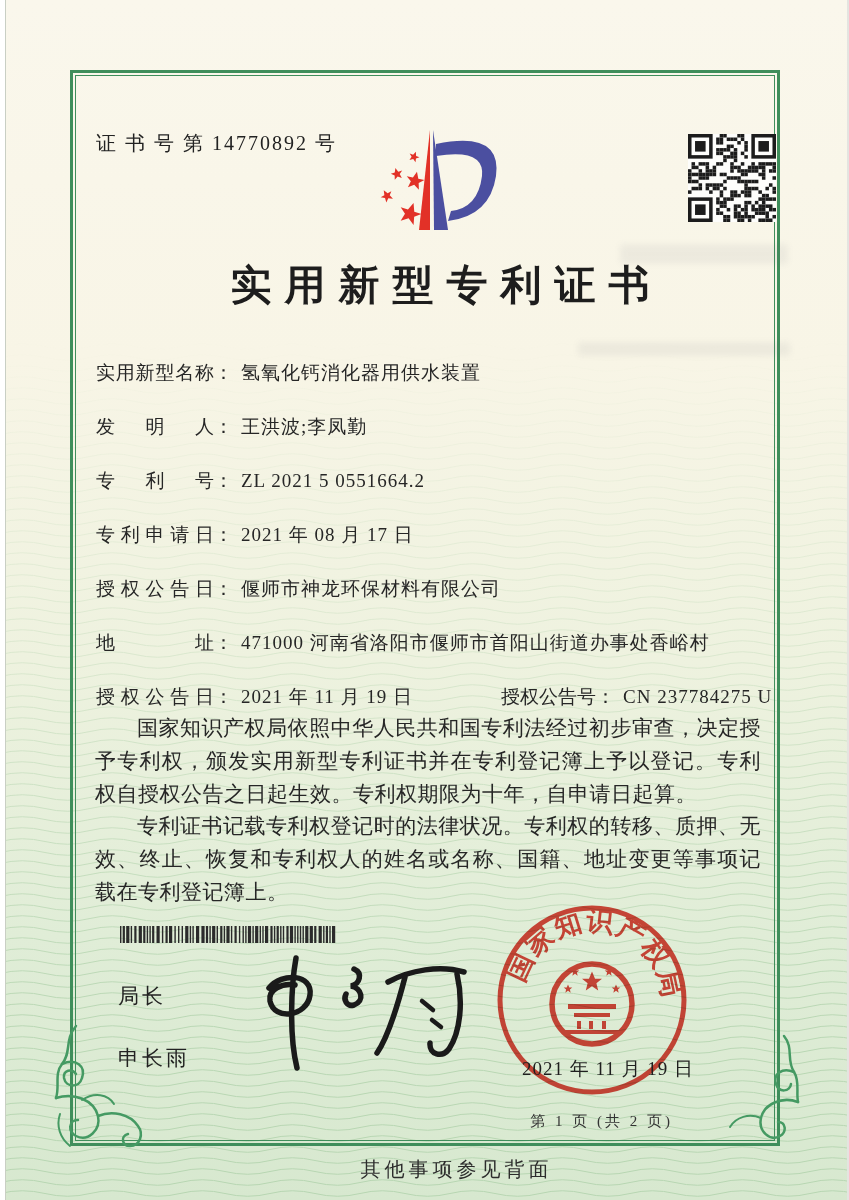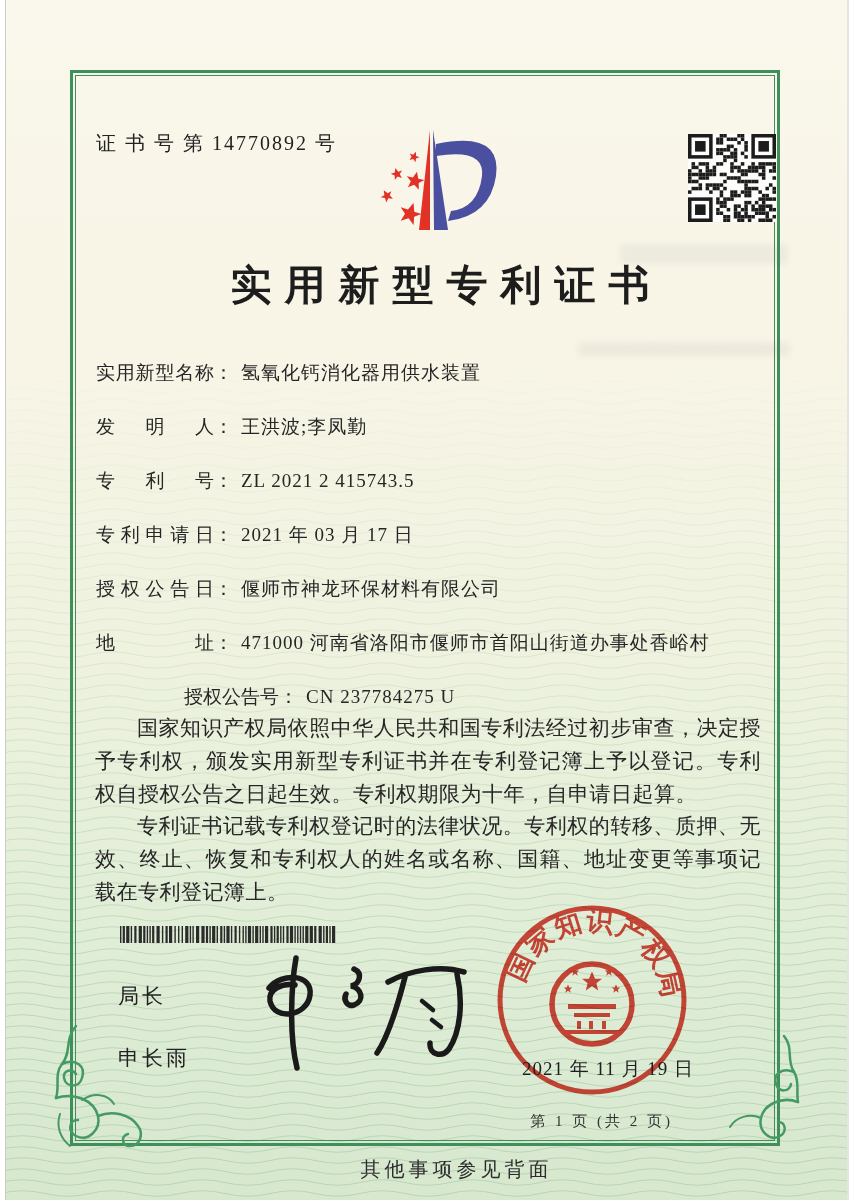--- a/index.html
+++ b/index.html
@@ -332,32 +332,35 @@
   <div class="title">实用新型专利证书</div>
 
   <div class="fields">
     <div class="frow">
       <span class="flabel">实用新型名称</span><span class="fcolon">：</span><span class="fvalue">氢氧化钙消化器用供水装置</span>
     </div>
     <div class="frow">
       <span class="flabel">发明人</span><span class="fcolon">：</span><span class="fvalue">王洪波;李凤勤</span>
     </div>
     <div class="frow">
-      <span class="flabel">专利号</span><span class="fcolon">：</span><span class="fvalue">ZL 2021 2 415743.5</span>
+      <span class="flabel">专利号</span><span class="fcolon">：</span><span class="fvalue">ZL 2021 5 0551664.2</span>
     </div>
     <div class="frow">
-      <span class="flabel">专利申请日</span><span class="fcolon">：</span><span class="fvalue">2021 年 03 月 17 日</span>
+      <span class="flabel">专利申请日</span><span class="fcolon">：</span><span class="fvalue">2021 年 08 月 17 日</span>
     </div>
     <div class="frow">
       <span class="flabel">授权公告日</span><span class="fcolon">：</span><span class="fvalue">偃师市神龙环保材料有限公司</span>
     </div>
     <div class="frow">
       <span class="flabel">地址</span><span class="fcolon">：</span><span class="fvalue">471000 河南省洛阳市偃师市首阳山街道办事处香峪村</span>
     </div>
     <div class="frow frow-double">
+      <div>
+        <span class="flabel">授权公告日</span><span class="fcolon">：</span><span class="fvalue">2021 年 11 月 19 日</span>
+      </div>
       <div class="fgroup2">
         <span>授权公告号</span><span class="fcolon">：</span><span class="fvalue">CN 237784275 U</span>
       </div>
     </div>
   </div>
 
   <div class="paras">
     <p>国家知识产权局依照中华人民共和国专利法经过初步审查，决定授予专利权，颁发实用新型专利证书并在专利登记簿上予以登记。专利权自授权公告之日起生效。专利权期限为十年，自申请日起算。</p>
     <p>专利证书记载专利权登记时的法律状况。专利权的转移、质押、无效、终止、恢复和专利权人的姓名或名称、国籍、地址变更等事项记载在专利登记簿上。</p>
   </div>

